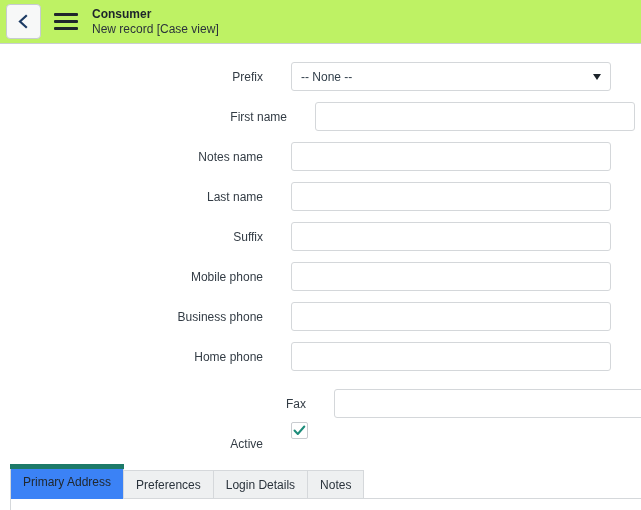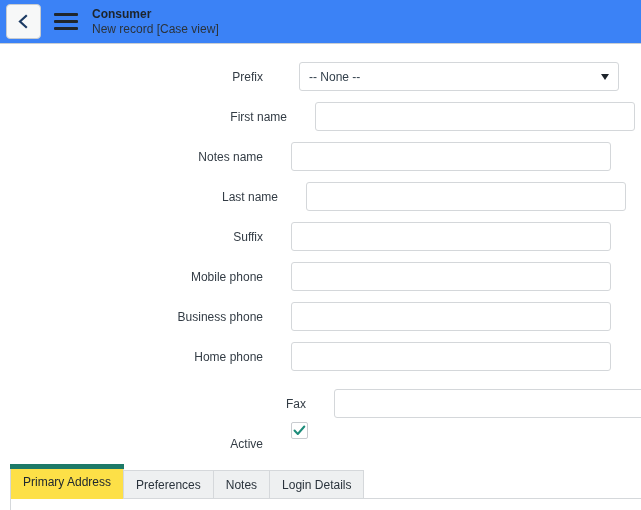--- a/index.html
+++ b/index.html
@@ -16,21 +16,21 @@
     overflow: hidden;
     position: relative;
   }
 
   
   .header {
     position: absolute;
     left: 0; top: 0;
     width: 641px;
     height: 44px;
-    background: #3b82f6;
+    background: #bef264;
     border-bottom: 1px solid #c9ced3;
     box-sizing: border-box;
     display: flex;
     align-items: center;
   }
   .back-btn {
     width: 33px;
     height: 33px;
     margin-left: 6px;
     background: #f7f8f8;
@@ -132,21 +132,20 @@
     position: relative;
     width: 320px;
     height: 29px;
     box-sizing: border-box;
     border: 1px solid #d4d7da;
     border-radius: 3px;
     background: #ffffff;
     display: flex;
     align-items: center;
     cursor: pointer;
-    margin-left: 8px;
   }
   .select-value {
     padding-left: 9px;
     font-size: 12px;
     color: #33404c;
     white-space: nowrap;
   }
   .select-arrow {
     position: absolute;
     right: 9px;
@@ -194,21 +193,21 @@
     color: #2a333c;
     border: 1px solid #d5d8db;
     border-bottom: none;
     background: #eef0f1;
     cursor: pointer;
     white-space: nowrap;
     position: relative;
     margin-right: -1px;
   }
   .tab.active {
-    background: #fde047;
+    background: #3b82f6;
     height: 35px;
     border-top: none;
     padding-top: 0;
     color: #20282f;
     z-index: 2;
   }
   .tab.active::before {
     content: "";
     position: absolute;
     left: -1px;
@@ -264,21 +263,21 @@
       </div>
     </div>
     <div class="form-row" style="top: 57px; padding-left: 24px;">
       <div class="field-label">First name</div>
       <div class="field-control"><input type="text" class="text-input" value="" style=""></div>
     </div>
     <div class="form-row" style="top: 97px;">
       <div class="field-label">Notes name</div>
       <div class="field-control"><input type="text" class="text-input" value="" style=""></div>
     </div>
-    <div class="form-row" style="top: 137px; justify-content: center;">
+    <div class="form-row" style="top: 137px;">
       <div class="field-label">Last name</div>
       <div class="field-control"><input type="text" class="text-input" value="" style=""></div>
     </div>
     <div class="form-row" style="top: 177px;">
       <div class="field-label">Suffix</div>
       <div class="field-control"><input type="text" class="text-input" value="" style=""></div>
     </div>
     <div class="form-row" style="top: 217px;">
       <div class="field-label">Mobile phone</div>
       <div class="field-control"><input type="text" class="text-input" value="" style=""></div>
@@ -308,19 +307,19 @@
   </div>
 
 <div class="tab-strip">
     <div class="tab active">
       <span>Primary Address</span>
     </div>
     <div class="tab">
       <span>Preferences</span>
     </div>
     <div class="tab">
+      <span>Login Details</span>
+    </div>
+    <div class="tab">
       <span>Notes</span>
     </div>
-    <div class="tab">
-      <span>Login Details</span>
-    </div>
   </div>
 <div class="tab-panel"></div>
 
 </body></html>

